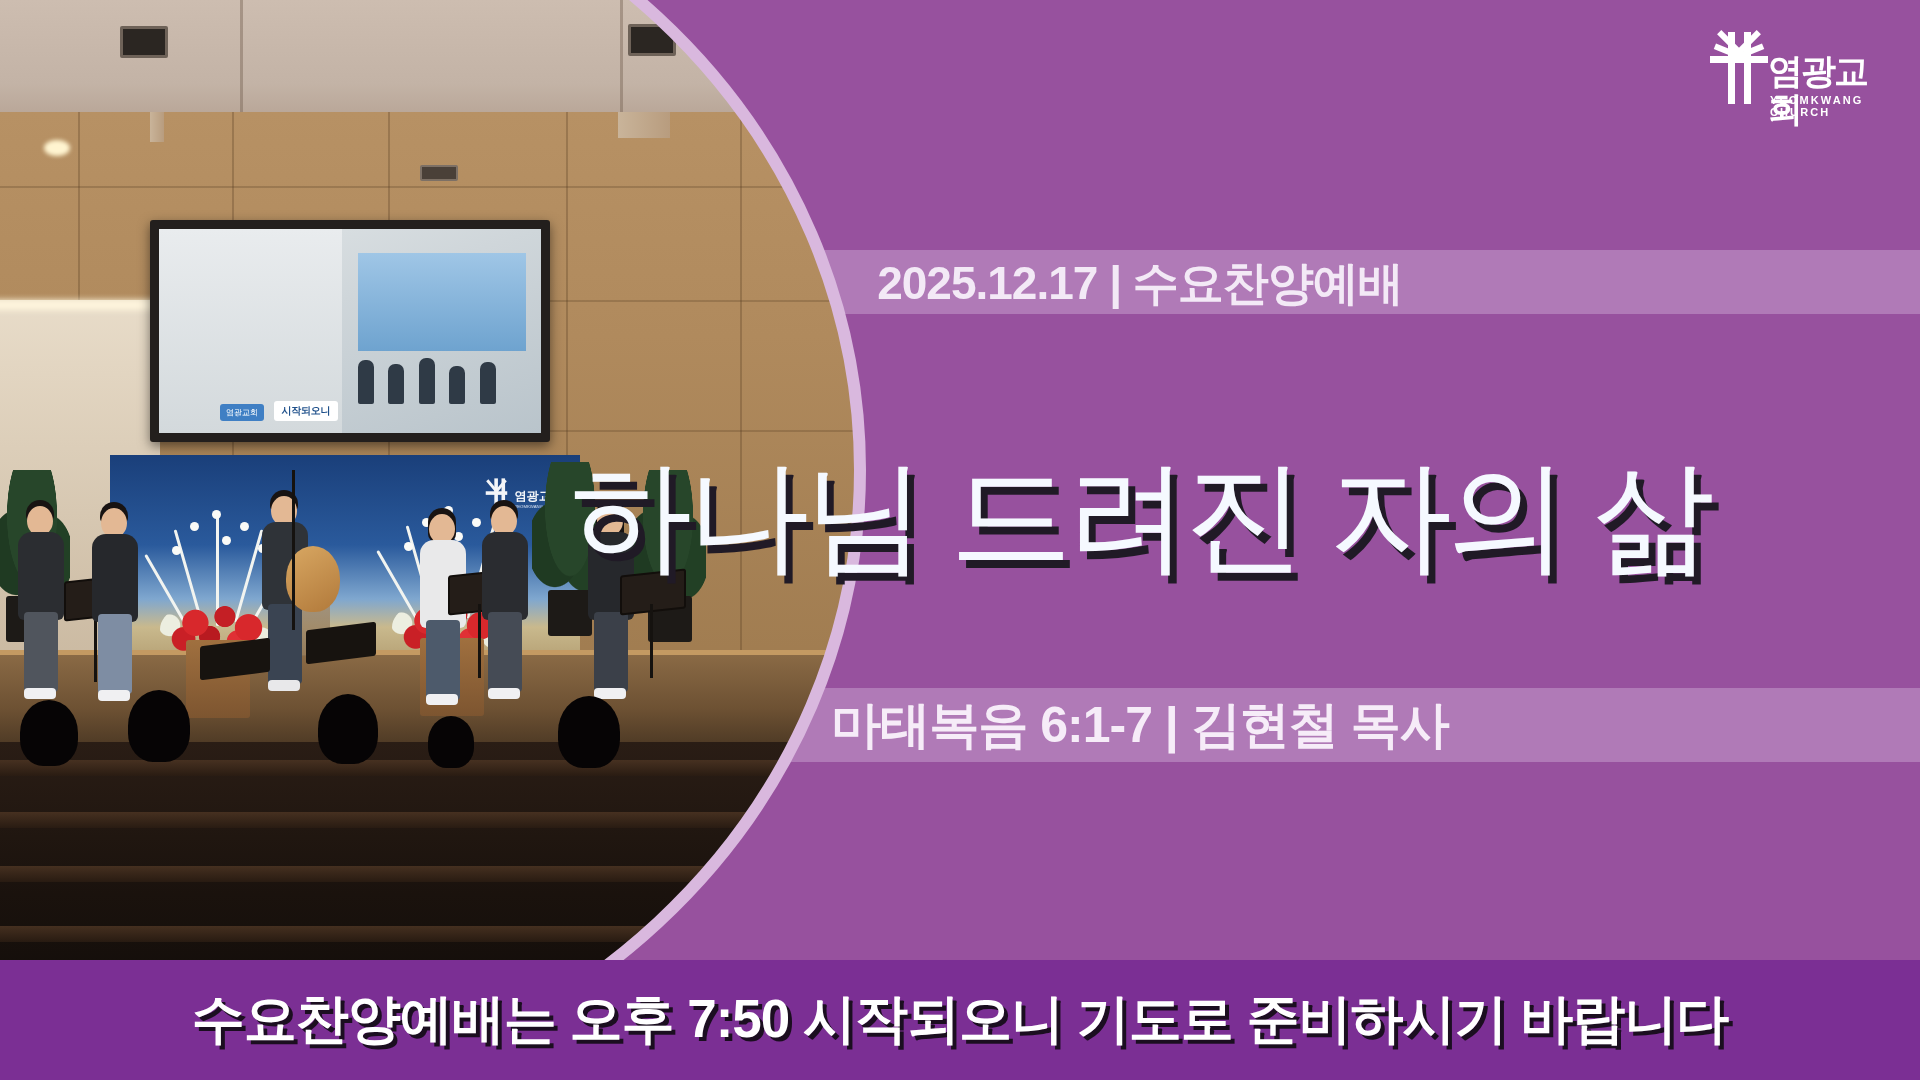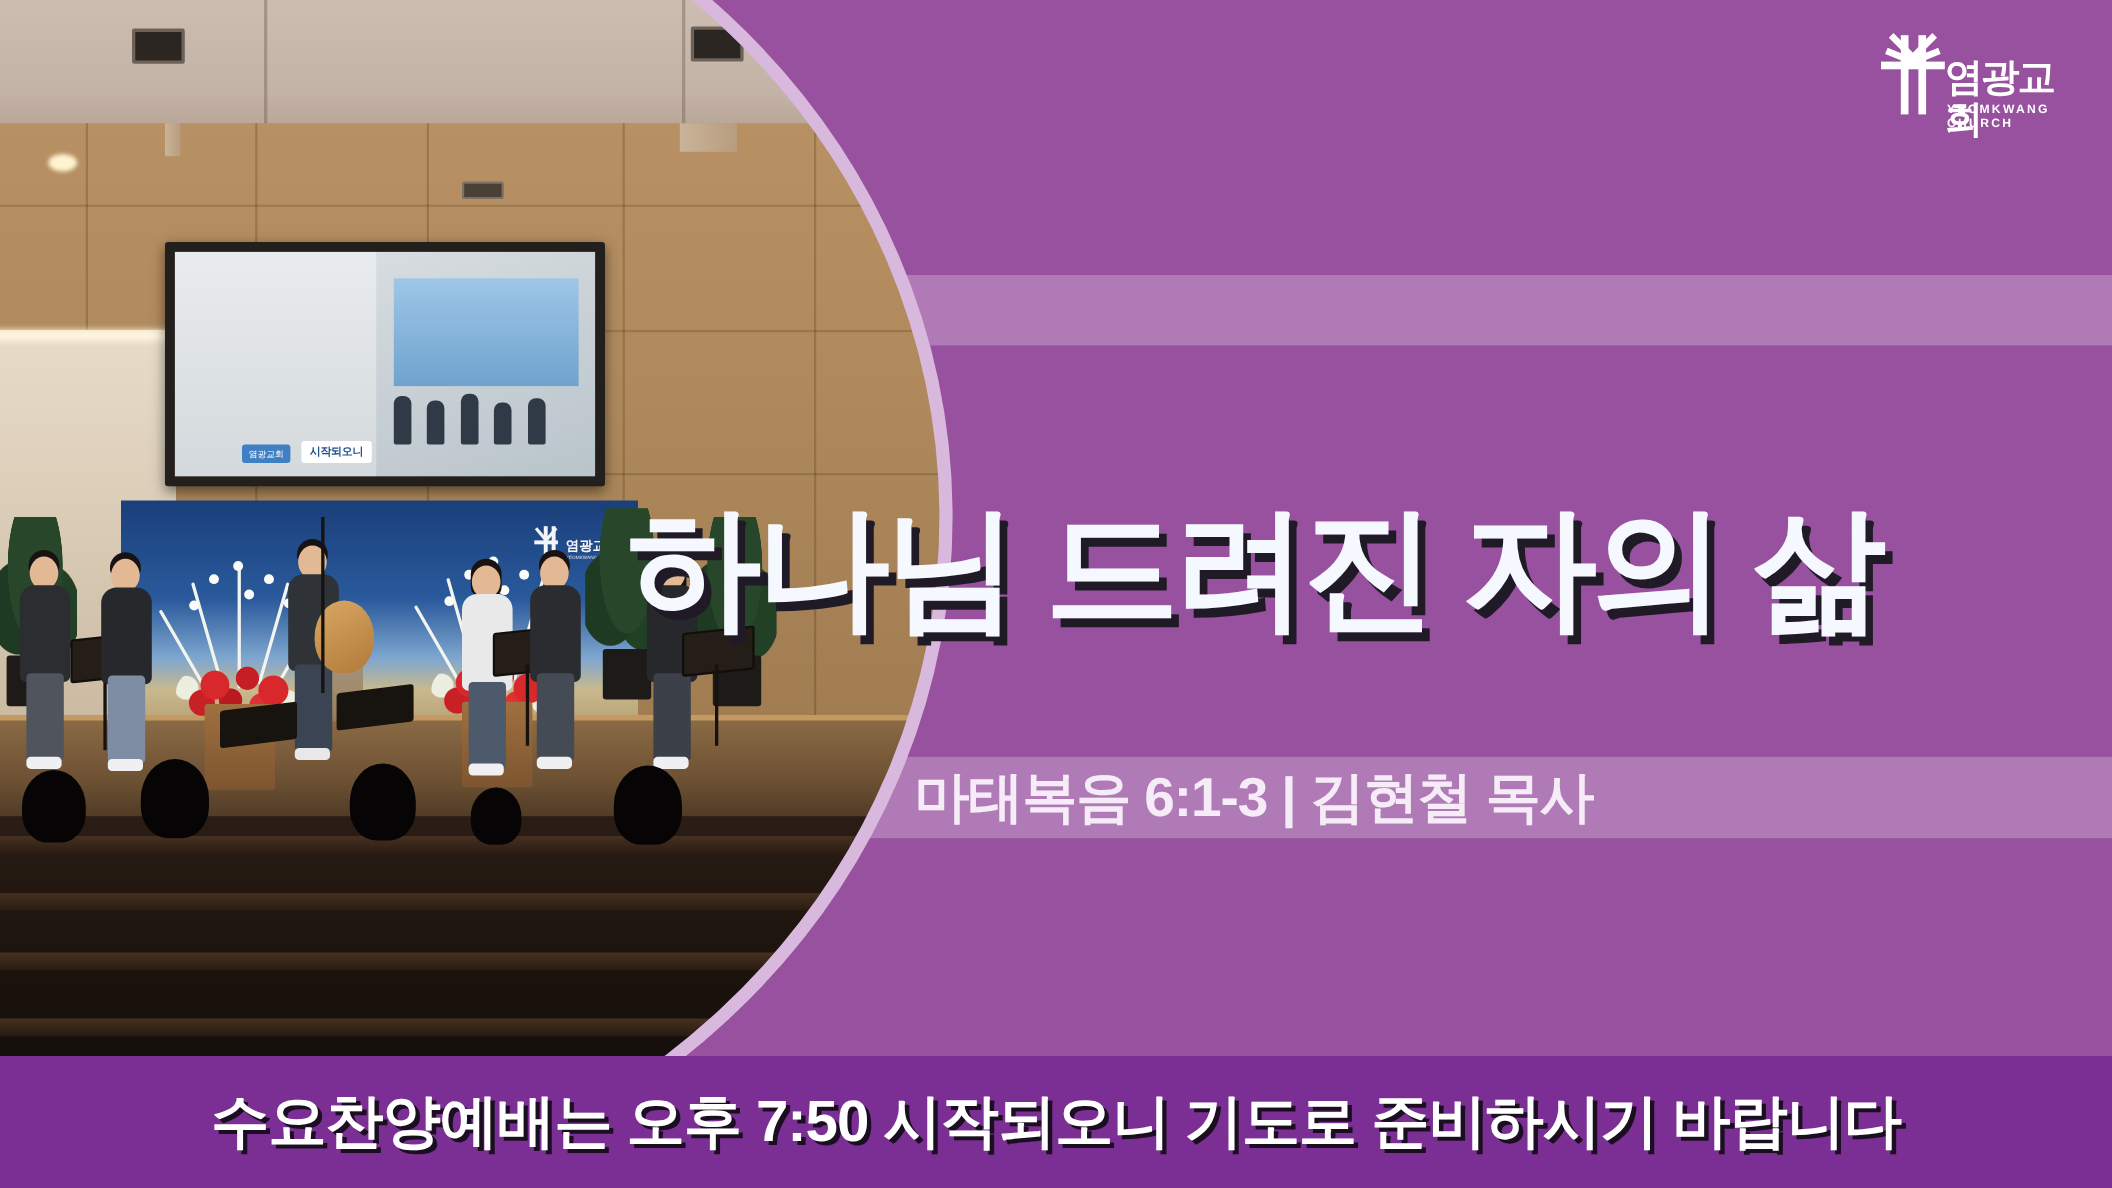--- a/index.html
+++ b/index.html
@@ -110,21 +110,21 @@
   .monitor{position:absolute;width:70px;height:34px;background:#17130f;border-radius:3px;transform:skewY(-7deg);}
 
   
   .curve-stroke{position:absolute;left:0;top:0;width:1000px;height:1080px;pointer-events:none;}
 
   
   .date-line{position:absolute;left:0;top:252px;width:1920px;text-align:center;
     font-size:46px;font-weight:700;color:#f3e9f6;letter-spacing:-1px;line-height:62px;
     text-indent:360px;}
   .title-main{position:absolute;left:0;top:448px;width:1920px;text-align:center;
-    font-size:122px;font-weight:700;color:#f5f9ff;letter-spacing:-5px;line-height:136px;
+    font-size:122px;font-weight:400;color:#f5f9ff;letter-spacing:-5px;line-height:136px;
     text-indent:360px;
     text-shadow:7px 8px 0 #201a26;}
   .verse-line{position:absolute;left:0;top:692px;width:1920px;text-align:center;
     font-size:50px;font-weight:700;color:#f6ecf8;letter-spacing:-1px;line-height:66px;
     text-indent:360px;}
 
   
   .logo{position:absolute;right:44px;top:22px;width:170px;height:104px;}
   .logo-mark{position:absolute;left:0;top:4px;width:72px;height:80px;}
   .logo-ko{position:absolute;left:62px;top:30px;font-size:35px;font-weight:900;color:#fff;
@@ -319,22 +319,23 @@
       <div class="head" style="left:318px;top:694px;width:60px;height:70px"></div>
       <div class="head" style="left:558px;top:696px;width:62px;height:72px"></div>
       <div class="head" style="left:428px;top:716px;width:46px;height:52px"></div>
     </div>
   </div>
 
   <svg class="curve-stroke" viewBox="0 0 1000 1080">
     <ellipse cx="170" cy="470" rx="690" ry="640" fill="none" stroke="#d9b8de" stroke-width="12"></ellipse>
   </svg>
 
+  <div class="date-line">2025.12.17 | 수요찬양예배</div>
   <div class="title-main">하나님 드려진 자의 삶</div>
-  <div class="verse-line">마태복음 6:1-3 | 김현철 목사</div>
+  <div class="verse-line">마태복음 6:1-7 | 김현철 목사</div>
 
   <div class="logo">
     <svg class="logo-mark" viewBox="0 0 72 80">
       <g fill="#ffffff">
         <rect x="22" y="6" width="7" height="72"></rect>
         <rect x="38" y="6" width="7" height="72"></rect>
         <rect x="4" y="30" width="58" height="7"></rect>
         <g transform="rotate(-45 33 26)">
             <rect x="30" y="-2" width="6" height="30"></rect>
           </g>

